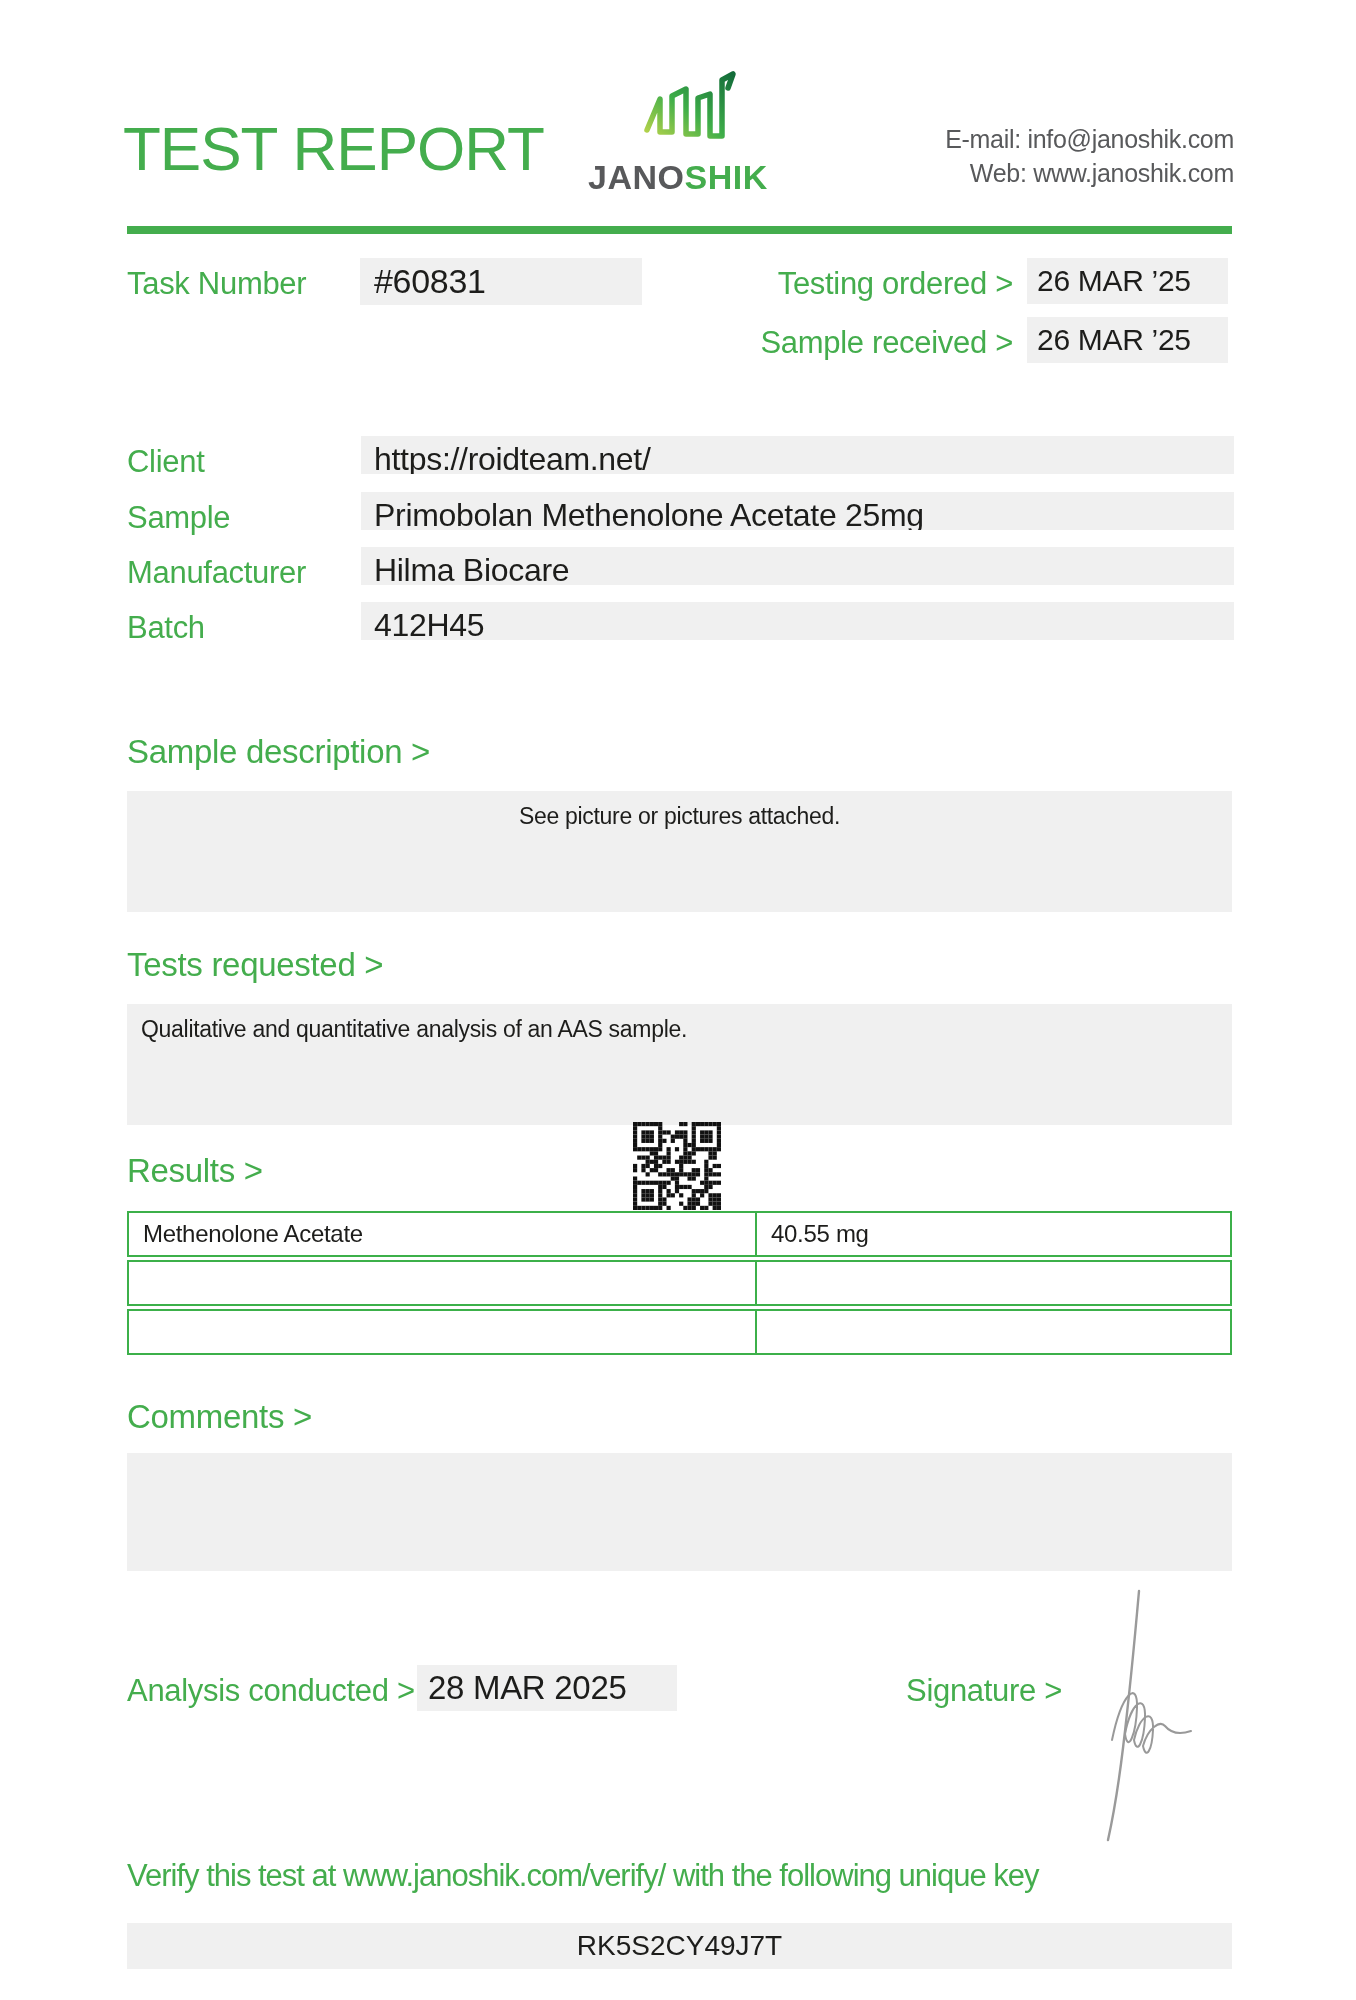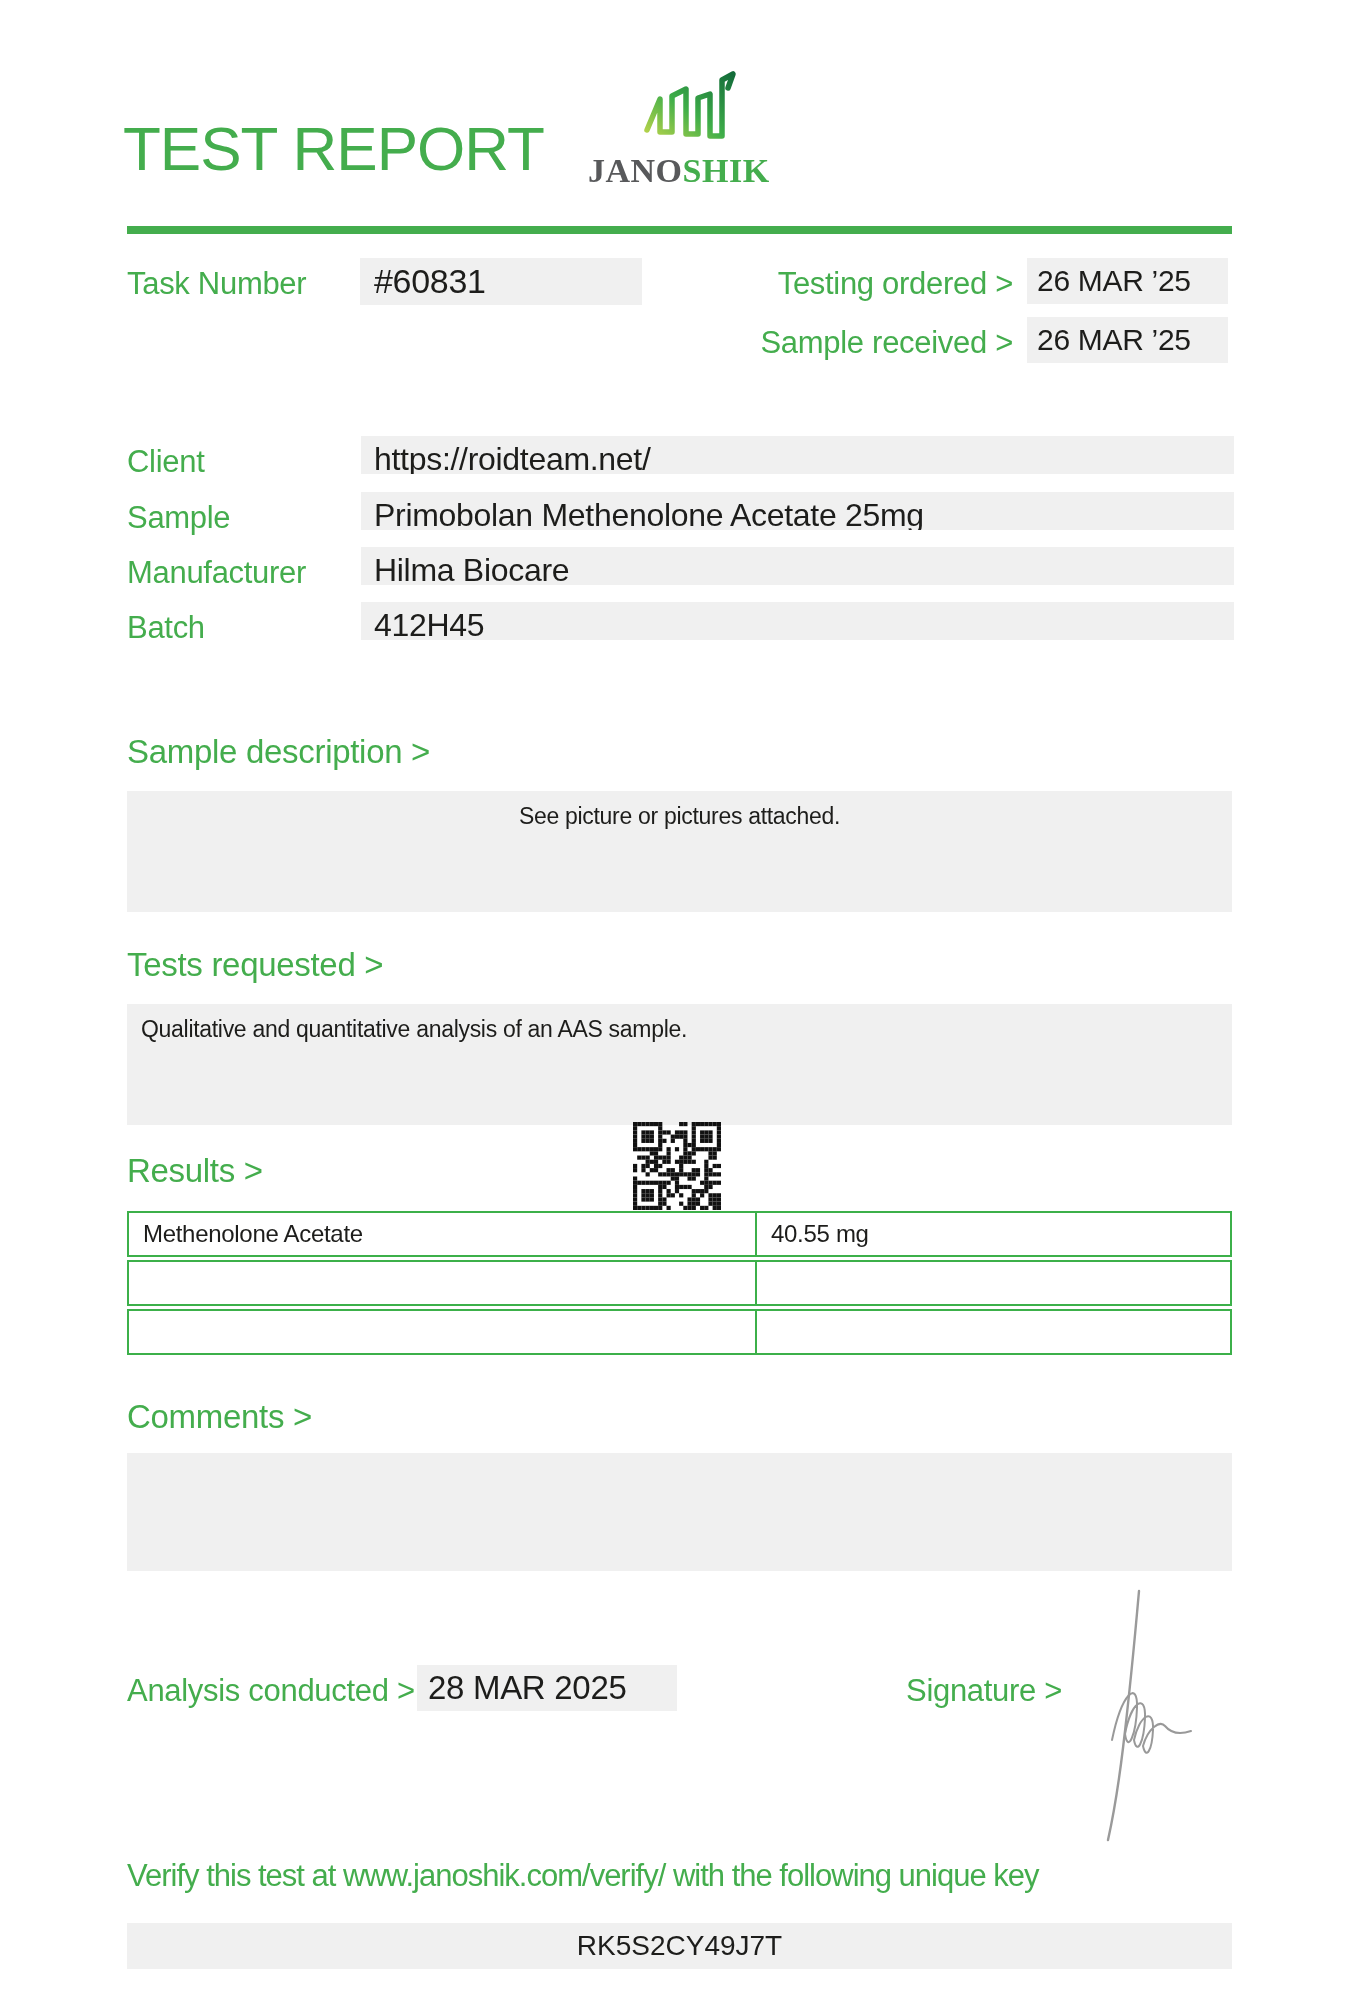--- a/index.html
+++ b/index.html
@@ -9,21 +9,21 @@
     --dark-gray:#58595b;
     --ink:#1d1d1b;
   }
   *{margin:0;padding:0;box-sizing:border-box;}
   body{background:#ffffff;font-family:"Liberation Sans", sans-serif;}
   .page{position:relative;width:1356px;height:2000px;background:#fff;overflow:hidden;letter-spacing:-0.3px;}
 
   
   .title{position:absolute;left:123px;top:118px;font-size:62px;line-height:62px;color:var(--green);letter-spacing:-1px;white-space:nowrap;}
   .logo-icon{position:absolute;left:640px;top:70px;width:100px;height:76px;}
-  .logo-word{position:absolute;left:588px;top:152px;font-size:34px;font-weight:bold;letter-spacing:0.5px;white-space:nowrap;font-family:Liberation Serif, serif;}
+  .logo-word{position:absolute;left:588px;top:158px;font-size:34px;font-weight:bold;letter-spacing:0.5px;white-space:nowrap;}
   .logo-word .dark{color:var(--dark-gray);}
   .logo-word .grn{color:var(--green);}
   .contact{position:absolute;right:122px;top:122px;text-align:right;font-size:25px;line-height:34px;color:var(--dark-gray);}
 
   .rule{position:absolute;left:127px;top:226px;width:1105px;height:8px;background:var(--green);}
 
   
   .glabel{position:absolute;color:var(--green);font-size:31px;white-space:nowrap;}
   .gbox{position:absolute;background:var(--gray-box);color:var(--ink);white-space:nowrap;overflow:hidden;}
   .heading{position:absolute;color:var(--green);font-size:33px;white-space:nowrap;}
@@ -72,20 +72,24 @@
         <stop offset="0.45" stop-color="#3fae49"></stop>
         <stop offset="1" stop-color="#136c3a"></stop>
       </linearGradient>
     </defs>
     <polyline points="7,60 20,29 20,62 32,62 32,26 46,19 46,64 58,64 58,28 70,24 70,66 82,66 82,10 93,4 88,18" fill="none" stroke="url(#lg)" stroke-width="5.5" stroke-linecap="round" stroke-linejoin="round"></polyline>
   </svg>
   <div class="logo-word">
     <span class="dark">JANO</span><span class="grn">SHIK</span>
   </div>
 
+  <div class="contact">
+    <div>E-mail: info@janoshik.com</div>
+    <div>Web: www.janoshik.com</div>
+  </div>
 
   <div class="rule"></div>
 
   <div class="glabel task-label">Task Number</div>
   <div class="gbox task-value">#60831</div>
   <div class="glabel ordered-label">Testing ordered &gt;</div>
   <div class="gbox ordered-value">26 MAR ’25</div>
   <div class="glabel received-label">Sample received &gt;</div>
   <div class="gbox received-value">26 MAR ’25</div>
 

